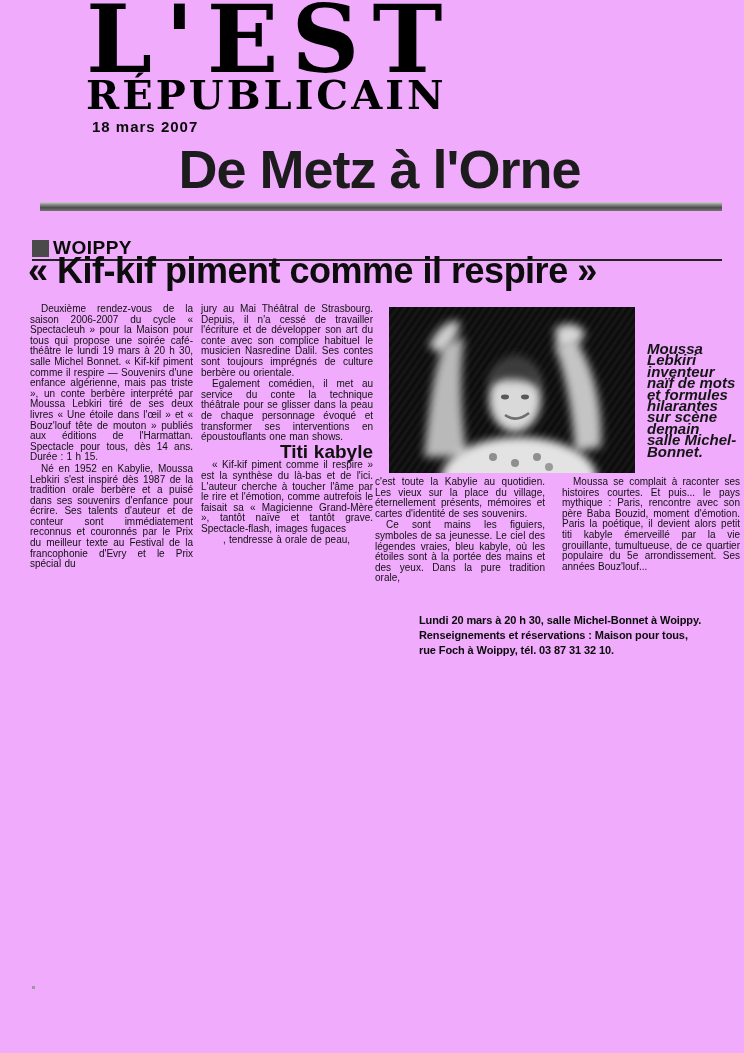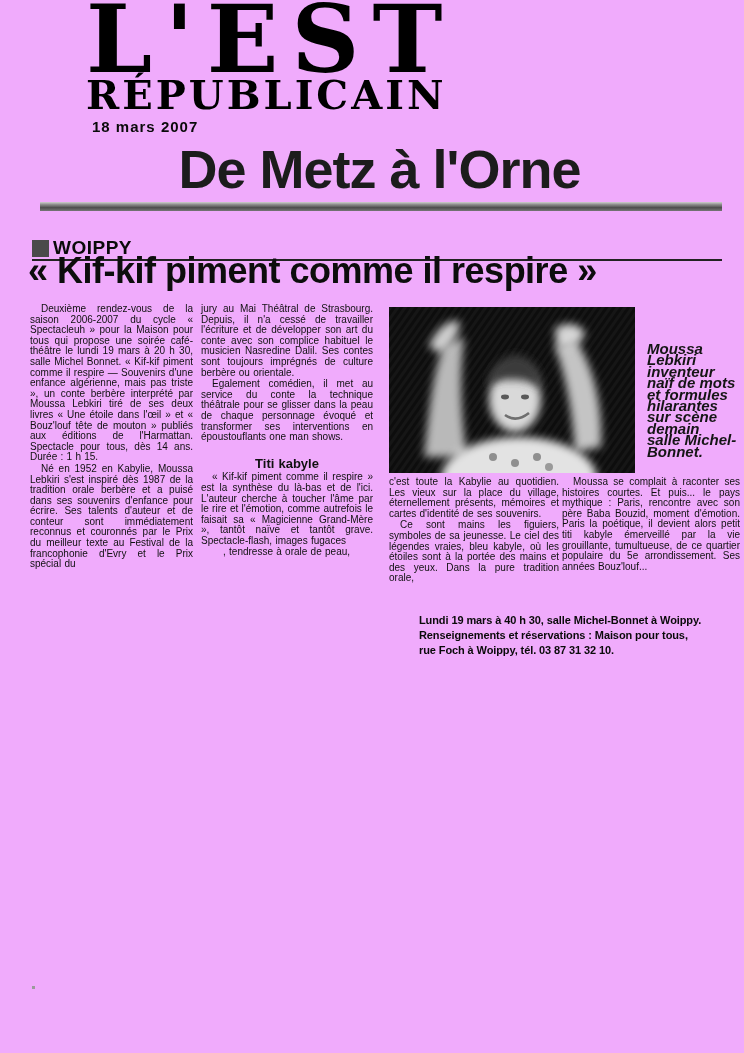--- a/index.html
+++ b/index.html
@@ -43,23 +43,23 @@
   
   .bodycol{
     position:absolute;font-size:10px;line-height:10.6px;text-align:justify;
     color:#101010;word-spacing:0.5px;
   }
   .bodycol p{margin:0 0 1px 0;}
   .bodycol p.indent{text-indent:11px;}
   .bodycol p.hang{text-indent:22px;}
   .col1{left:30px;top:304px;width:163px;}
   .col2{left:201px;top:304px;width:172px;}
-  .col3{left:389px;top:477px;width:170px;}
+  .col3{left:375px;top:477px;width:170px;}
   .col4{left:562px;top:477px;width:178px;}
-  .subhead{font-size:13px;font-weight:bold;margin:16px 0 3px 0;text-align:center;}
+  .subhead{font-size:19px;font-weight:bold;margin:4px 0 3px 0;text-align:right;}
   
   .photo{position:absolute;left:389px;top:307px;width:246px;height:166px;background:#0e0e0e;}
   .photo svg{display:block;}
   .photo-caption{
     position:absolute;left:647px;top:343px;width:90px;
     font-size:15px;line-height:11.4px;font-weight:bold;font-style:italic;color:#151515;
   }
   
   .info-block{
     position:absolute;left:419px;top:613px;width:324px;
@@ -142,20 +142,20 @@
   <div class="bodycol col3">
     <p>c'est toute la Kabylie au quotidien. Les vieux sur la place du village, éternellement présents, mémoires et cartes d'identité de ses souvenirs.</p>
     <p class="indent">Ce sont mains les figuiers, symboles de sa jeunesse. Le ciel des légendes vraies, bleu kabyle, où les étoiles sont à la portée des mains et des yeux. Dans la pure tradition orale,</p>
   </div>
 
   <div class="bodycol col4">
     <p class="indent">Moussa se complait à raconter ses histoires courtes. Et puis... le pays mythique : Paris, rencontre avec son père Baba Bouzid, moment d'émotion. Paris la poétique, il devient alors petit titi kabyle émerveillé par la vie grouillante, tumultueuse, de ce quartier populaire du 5e arrondissement. Ses années Bouz'louf...</p>
   </div>
 
   <div class="info-block">
-    <div>Lundi 19 mars  à 40 h 30, salle Michel-Bonnet à Woippy.</div>
+    <div>Lundi 20 mars  à 20 h 30, salle Michel-Bonnet à Woippy.</div>
     <div>Renseignements et réservations : Maison pour tous,</div>
     <div>rue Foch à Woippy, tél. 03 87 31 32 10.</div>
   </div>
 
   <div class="speck" style="left:32px;top:986px;width:3px;height:3px;"></div>
 
 </div>
 
 </body></html>

